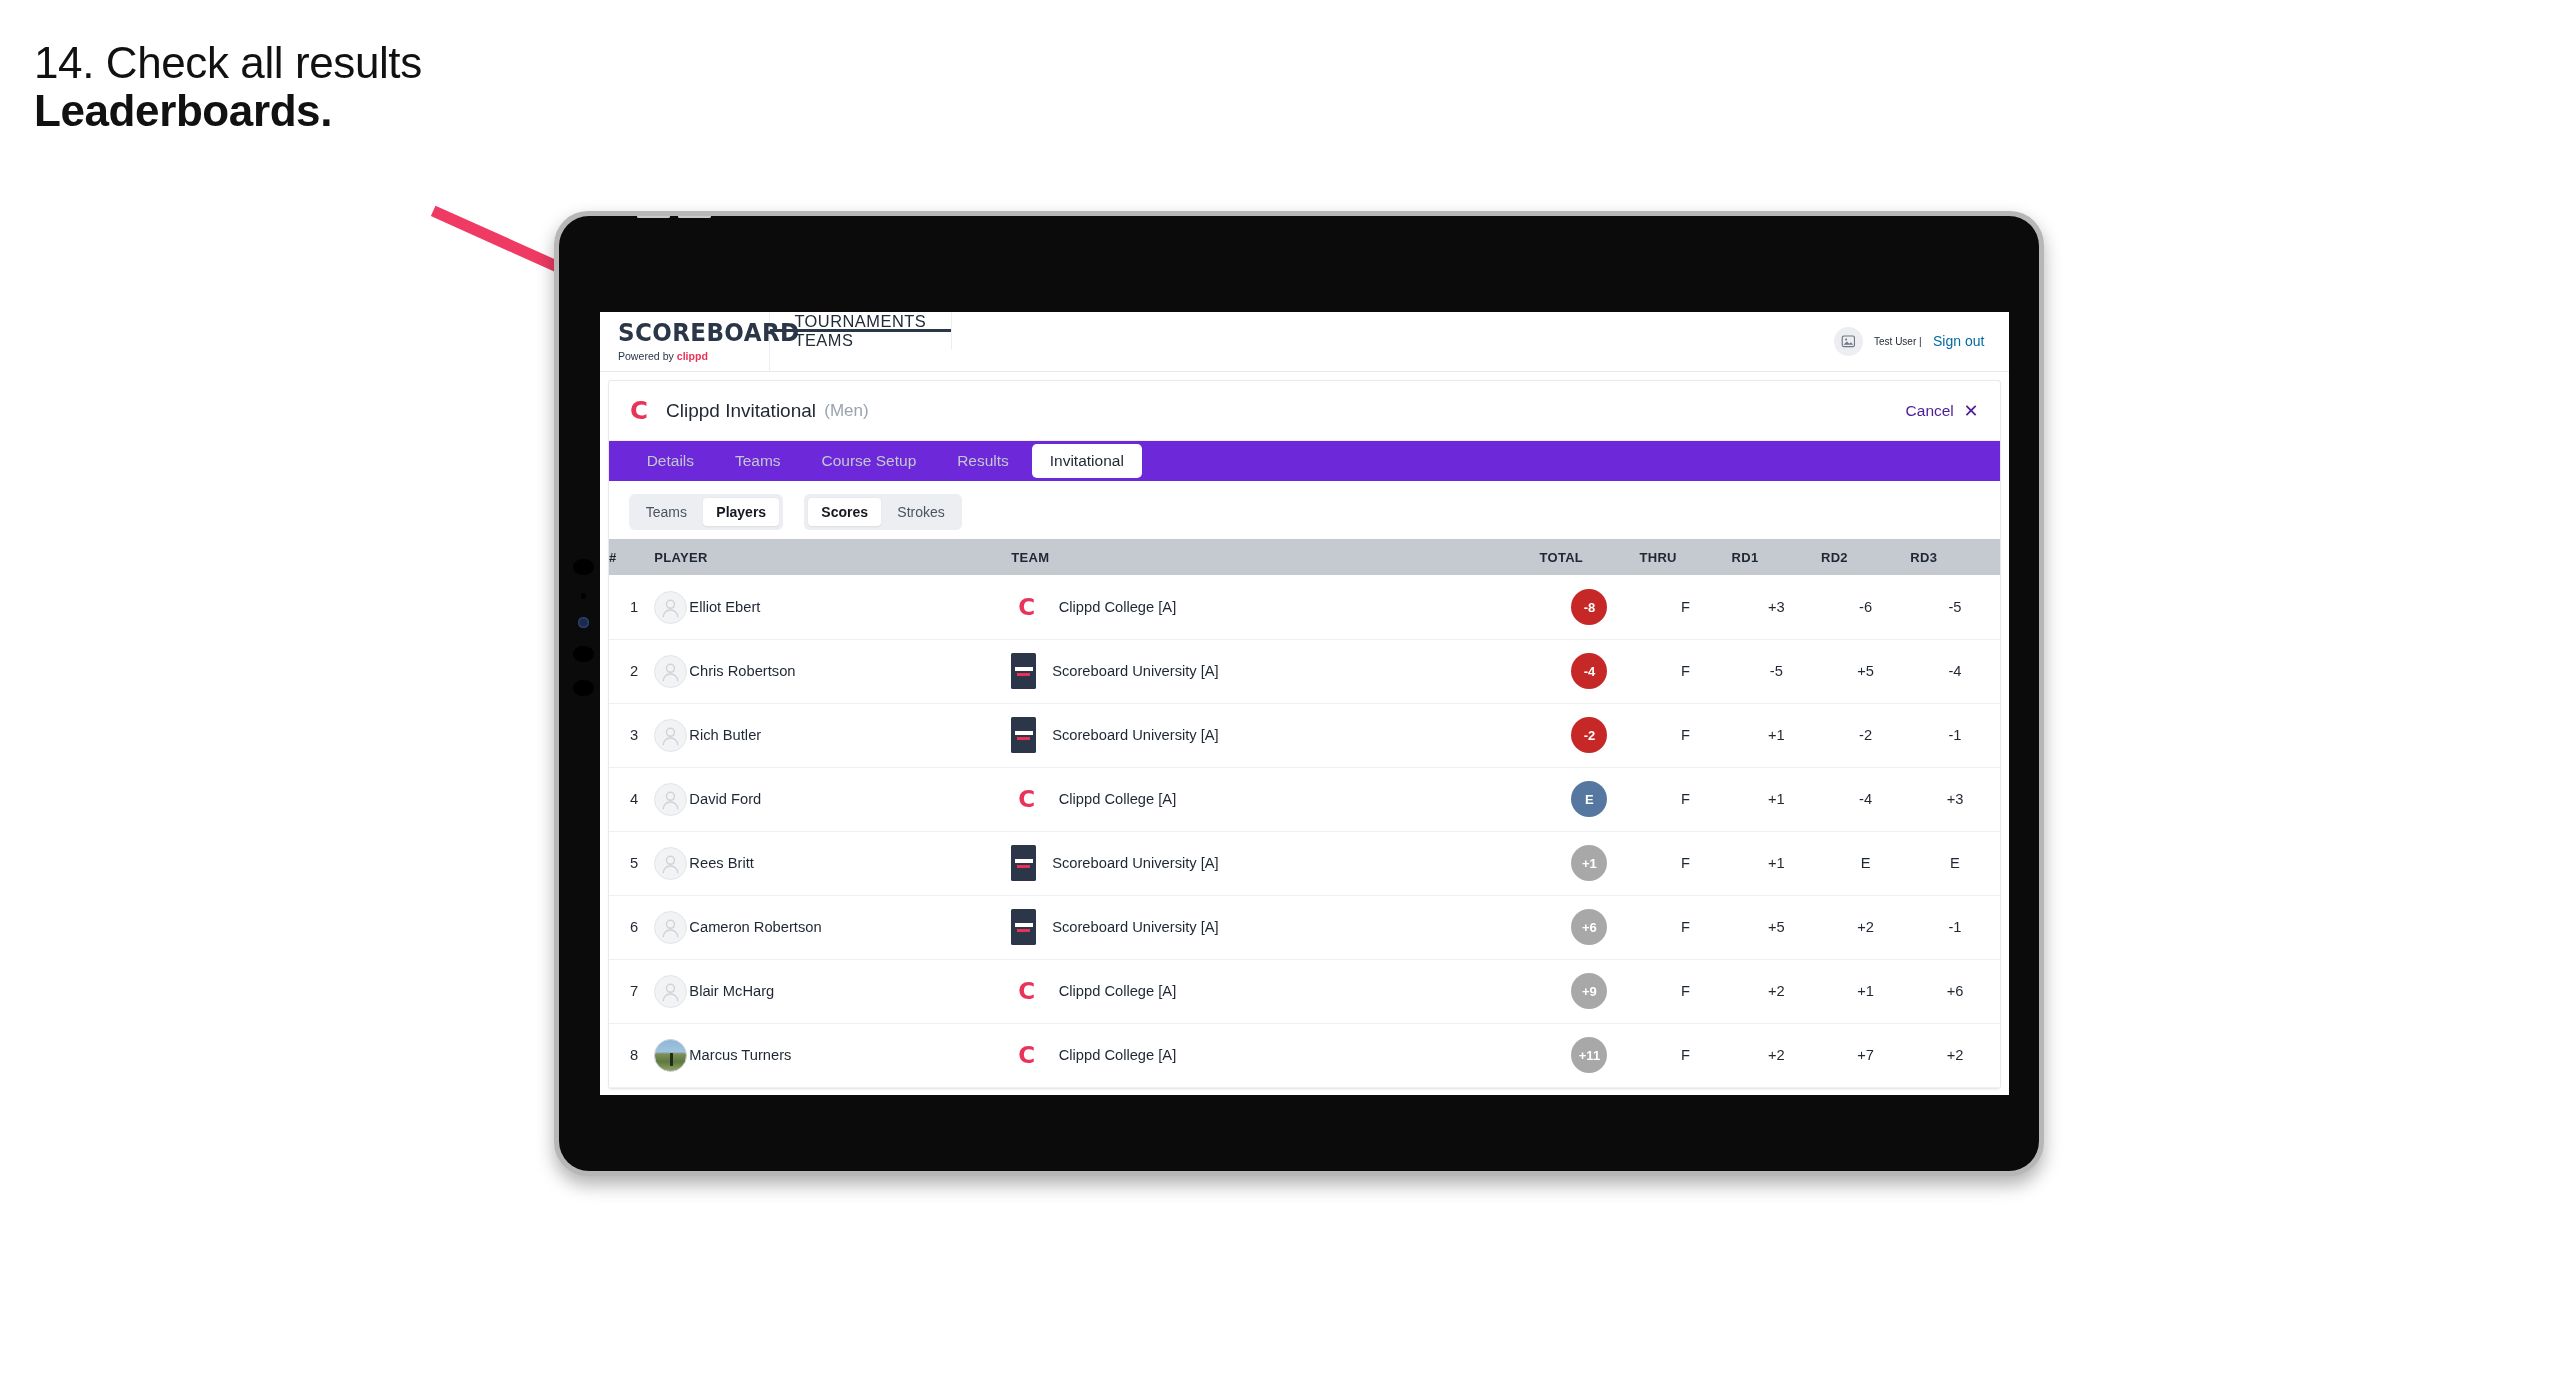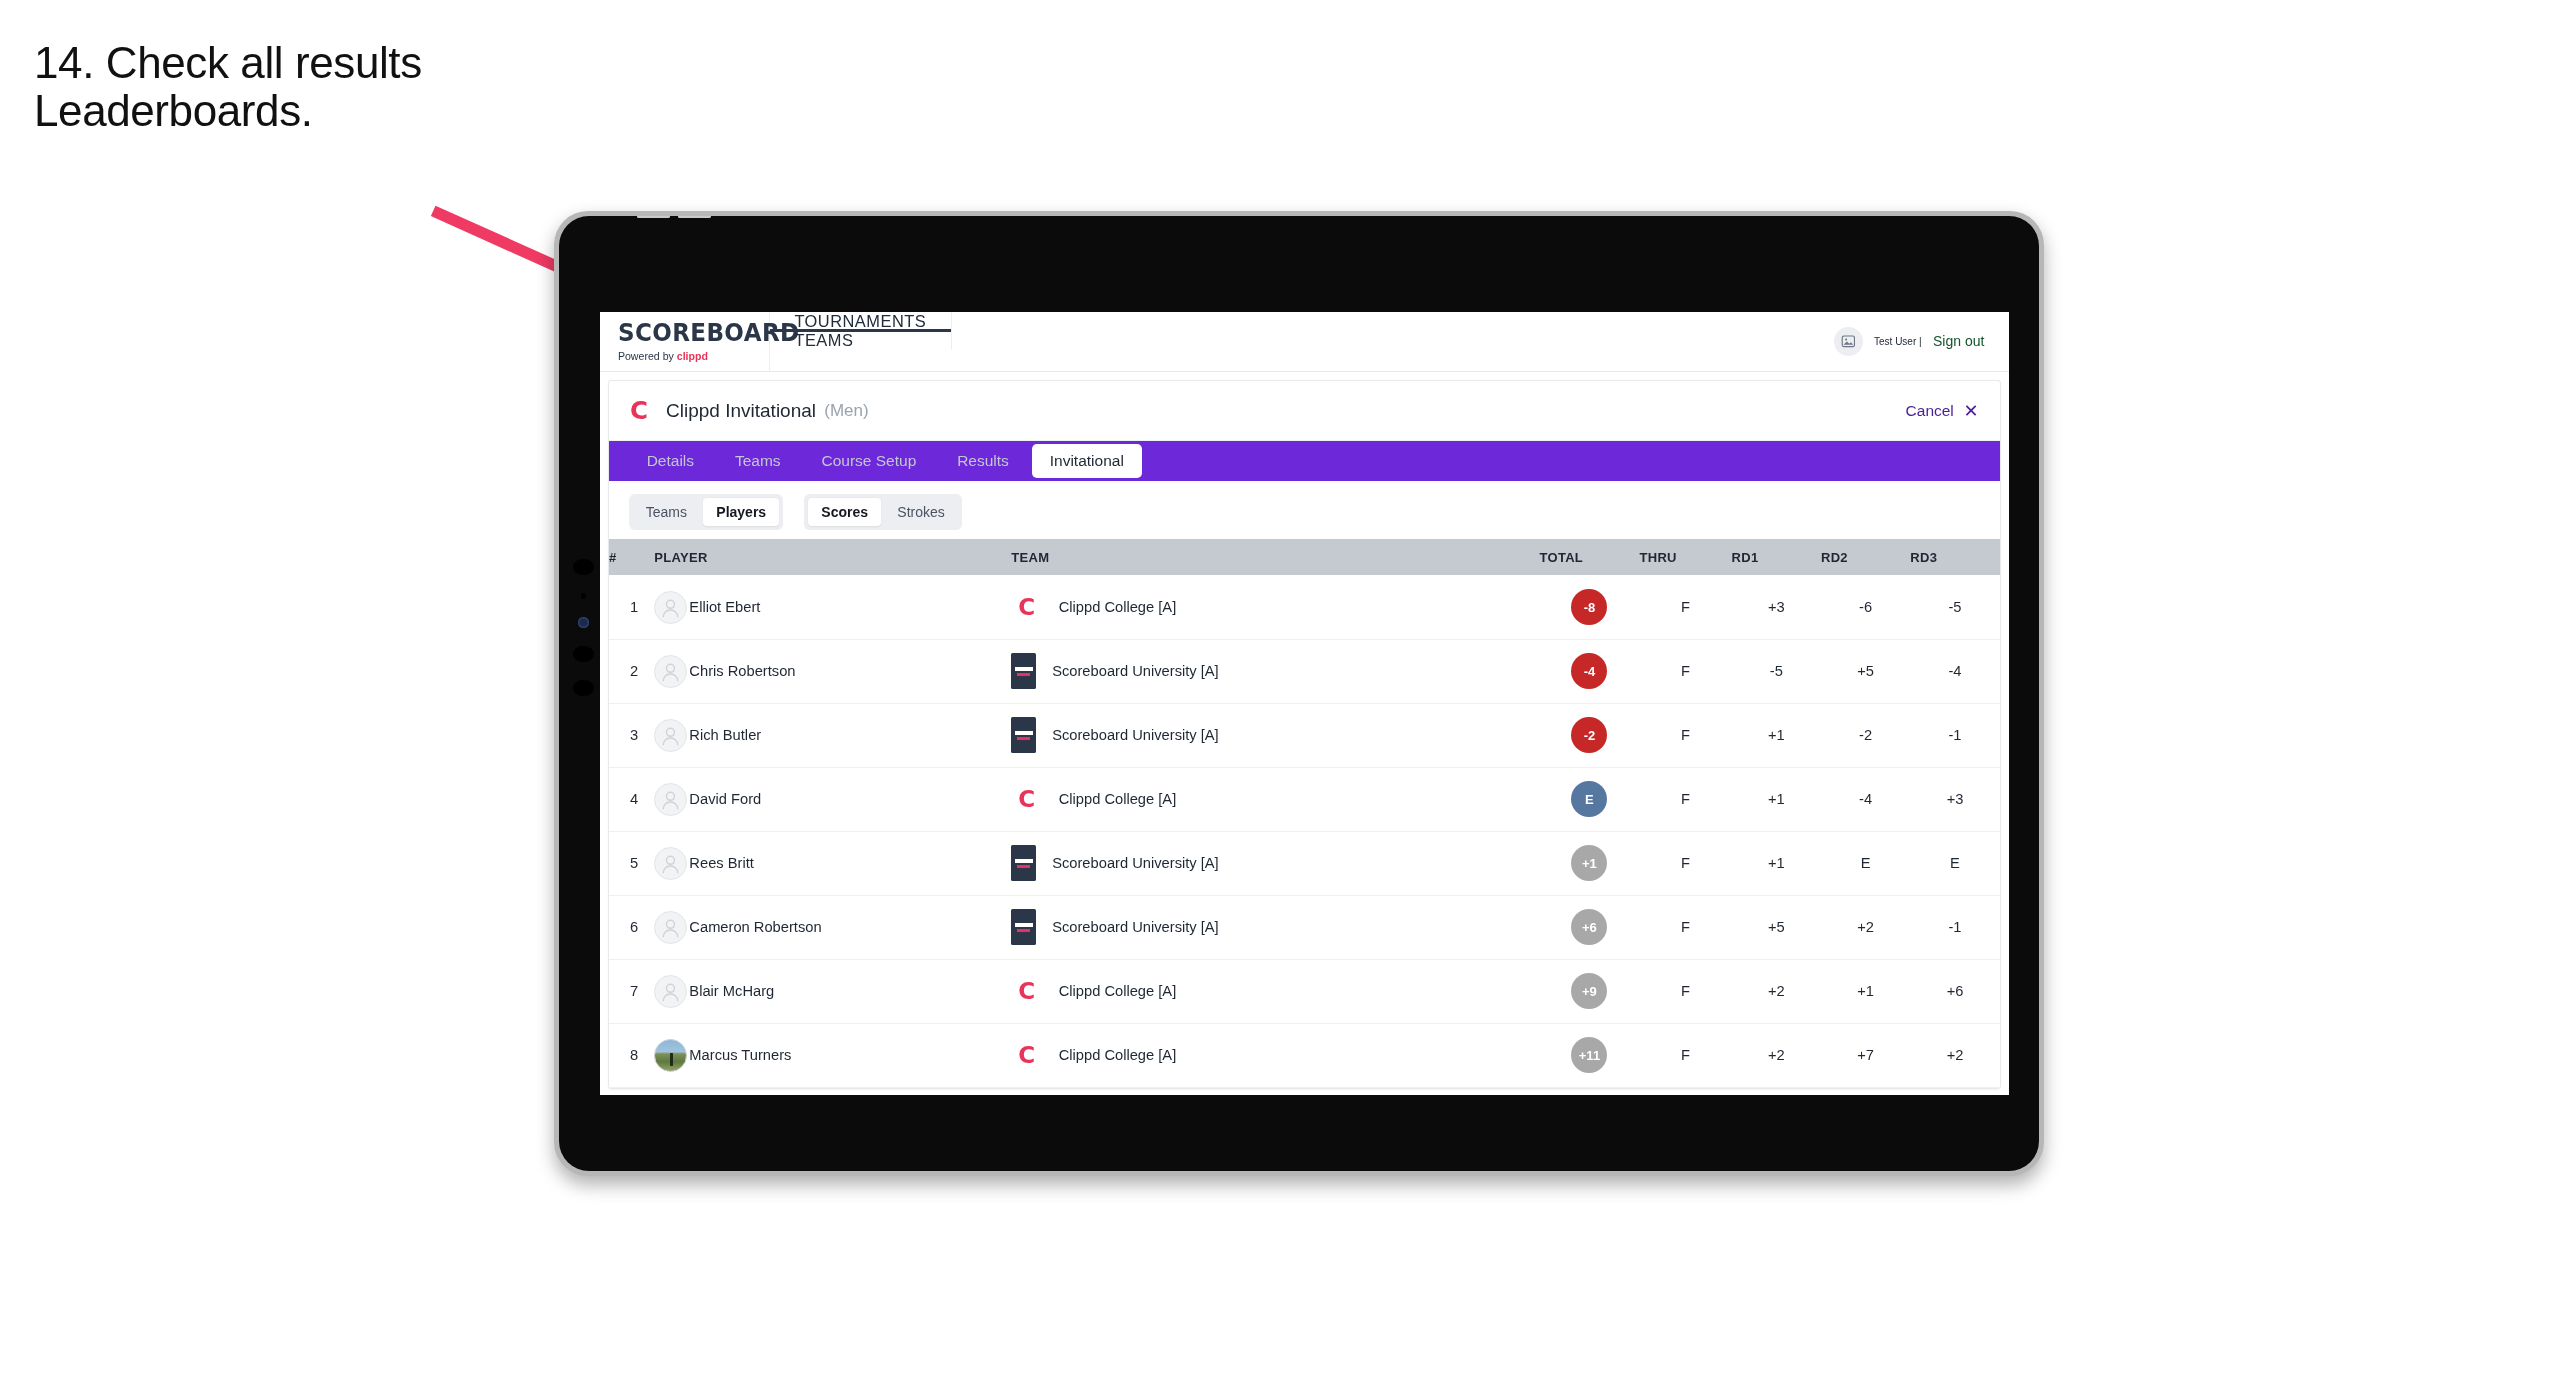--- a/index.html
+++ b/index.html
@@ -15,21 +15,21 @@
   .instruction {
     position: absolute;
     left: 34px; top: 39px;
     width: 621px;
     font-size: 44px;
     line-height: 1.08;
     color: #111111;
     letter-spacing: -0.4px;
   }
   .instruction .line { display: block; }
-  .instruction .bold { font-weight: 400; }
+  .instruction .bold { font-weight: 700; }
 
   
   .arrow-svg {
     position: absolute;
     left: 425px; top: 196px;
     width: 572px; height: 270px;
     pointer-events: none;
   }
 
   
@@ -122,21 +122,21 @@
     display: flex; align-items: center; gap: 11.4px;
     padding-right: 24.5px;
   }
   .avatar-sm {
     width: 29px; height: 29px; border-radius: 50%;
     background: #eceef1;
     display: flex; align-items: center; justify-content: center;
     color: #6d7684;
   }
   .user-name { font-size: 10px; color: #222b3a; }
-  .signout { font-size: 14px; color: #14532d; cursor: pointer; }
+  .signout { font-size: 14px; color: #0369a1; cursor: pointer; }
 
   
   .card {
     margin: 8.2px 8.2px 0 8.2px;
     background: #ffffff;
     border: 0.8px solid #e7e9ec;
     border-radius: 3.3px;
     box-shadow: 0 0.8px 1.6px rgba(0,0,0,0.05);
     overflow: hidden;
   }

